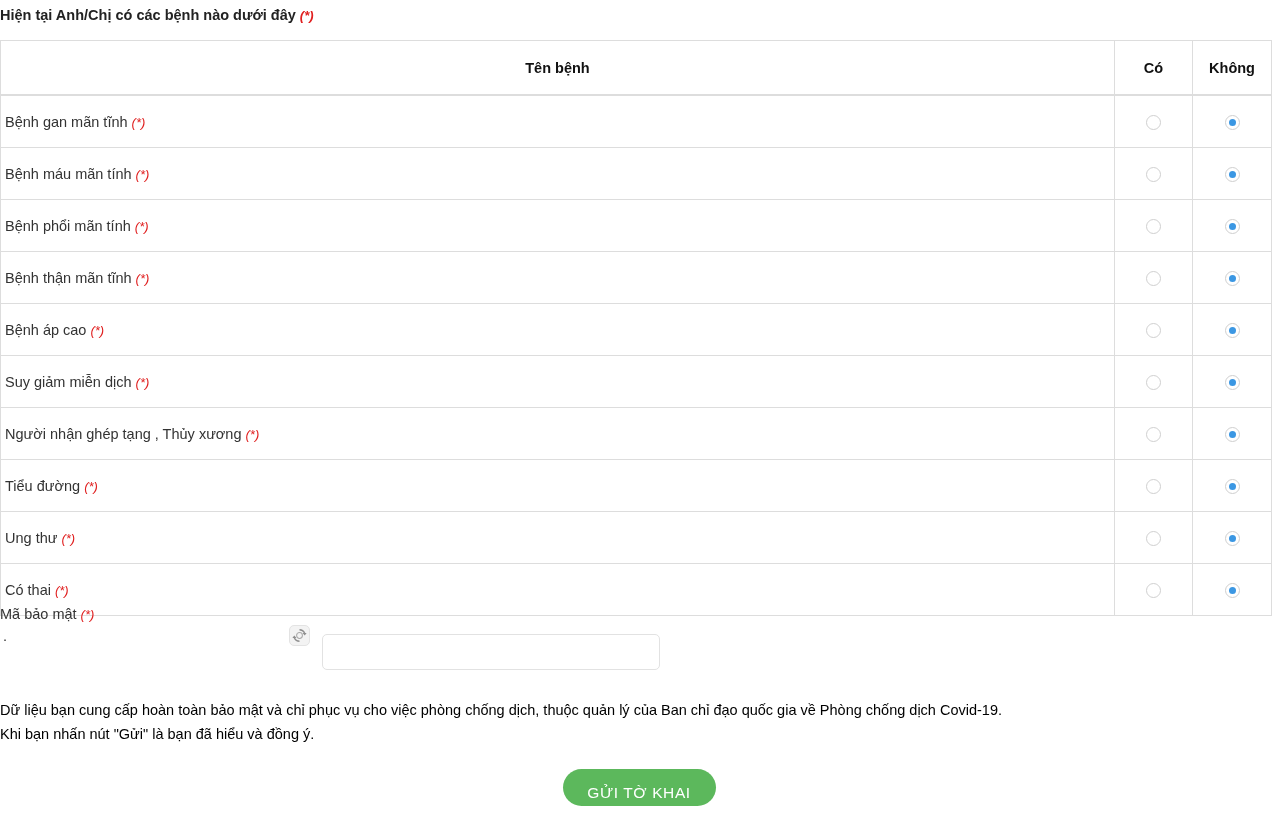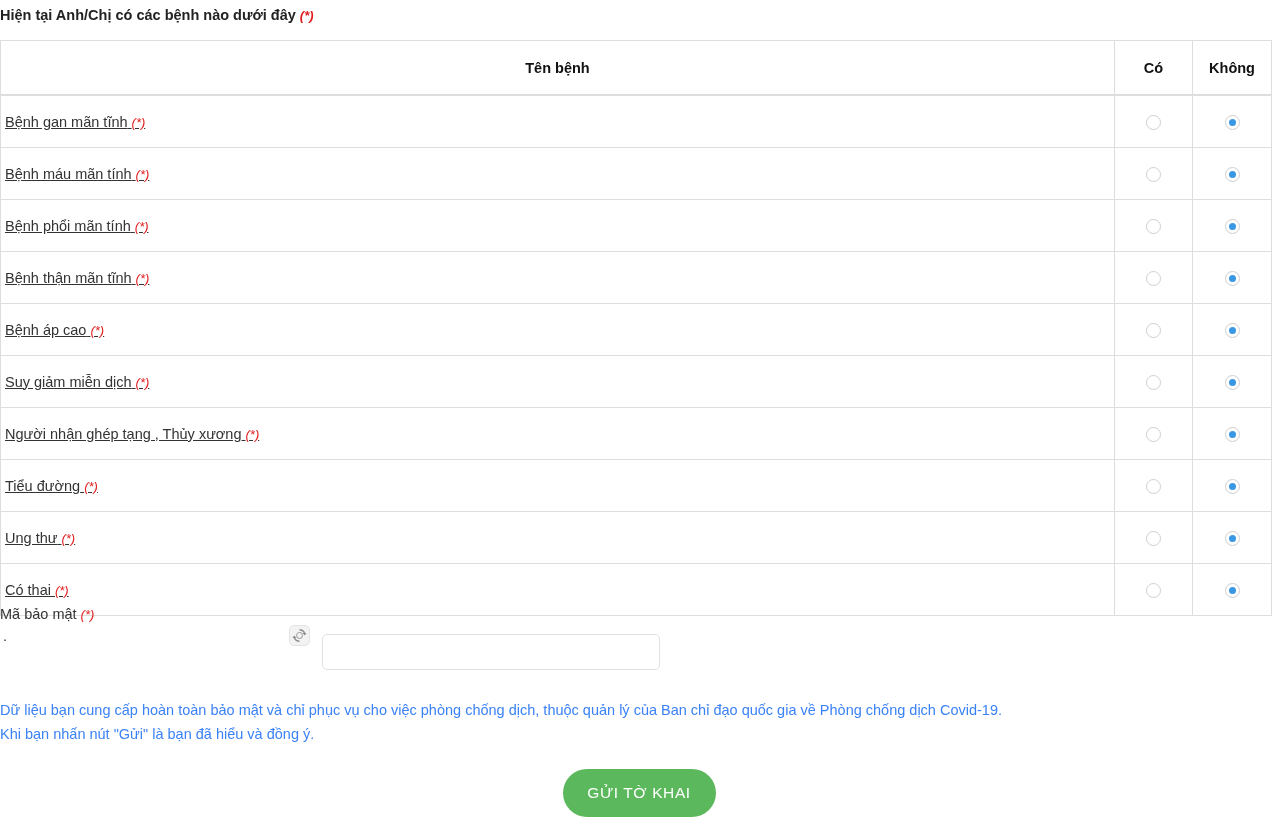--- a/index.html
+++ b/index.html
@@ -58,21 +58,20 @@
     color: #111111;
     text-align: center;
     border-bottom: 2px solid #dddddd;
   }
   .col-name  { width: 1114px; }
   .col-yes   { width: 78px; }
   .col-no    { width: 79px; }
 
   .disease-table tbody td {
     height: 43px;
-    text-decoration: underline;
   }
   .cell-name {
     padding-left: 14px;
     font-size: 14.5px;
     color: #333333;
     white-space: nowrap;
   }
   .cell-radio {
     text-align: center;
   }
@@ -158,36 +157,36 @@
   }
 
   
   .notice {
     position: absolute;
     left: 0px;
     top: 698px;
     width: 1278px;
     font-size: 14.5px;
     line-height: 24px;
-    color: #3b82f6;
+    color: #000000;
   }
   .notice .line { display: block; white-space: nowrap; }
 
   
   .submit-wrap {
     position: absolute;
     left: 0;
     top: 769px;
     width: 1278px;
     text-align: center;
   }
   .submit-button {
     display: inline-block;
     min-width: 153px;
-    height: 48px;
+    height: 37px;
     line-height: 48px;
     padding: 0 22px;
     border: none;
     border-radius: 26px;
     background: #5cb85c;
     color: #ffffff;
     font-family: "Liberation Sans", sans-serif;
     font-size: 15.5px;
     letter-spacing: 0.6px;
     cursor: pointer;

